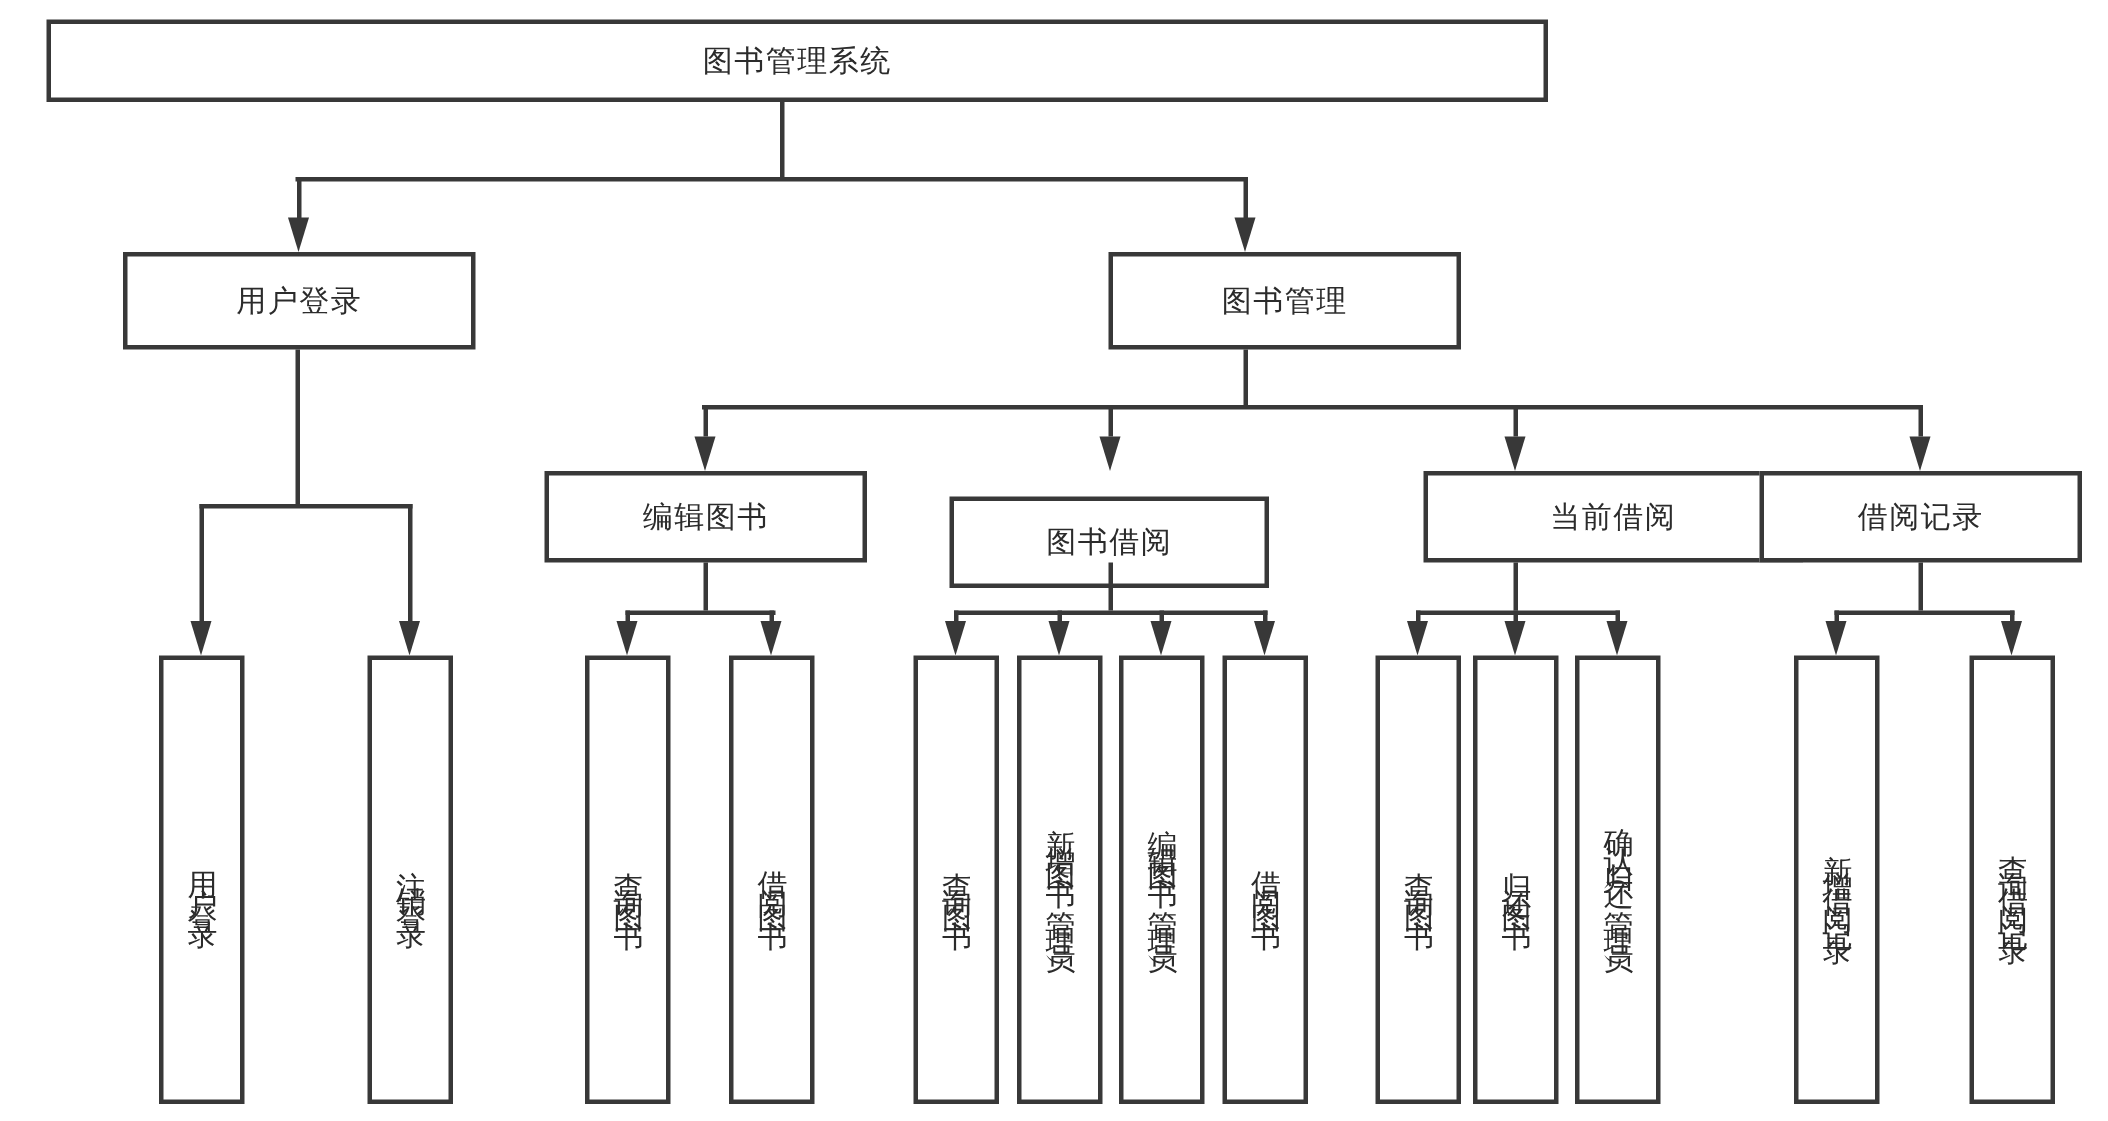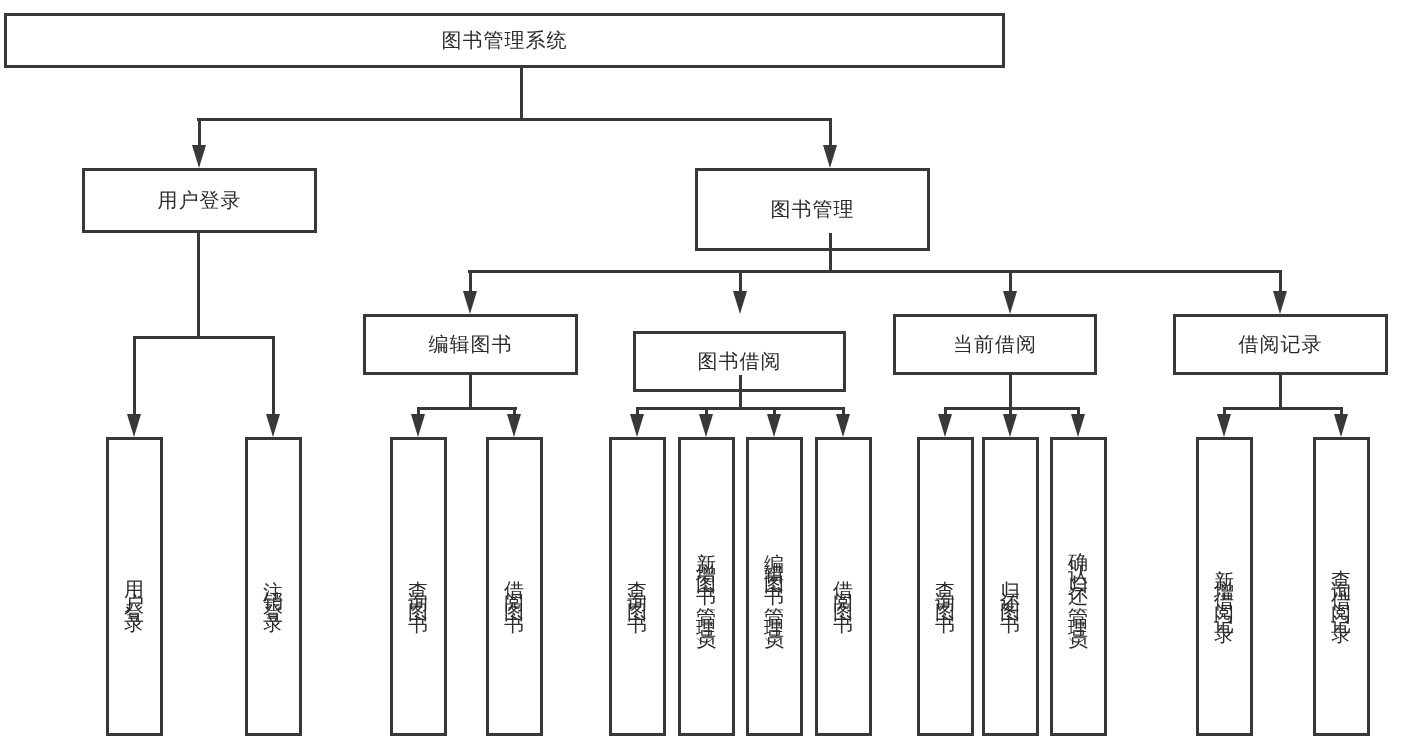--- a/index.html
+++ b/index.html
@@ -51,31 +51,31 @@
     letter-spacing:1px;
     z-index:5;
     text-shadow:0 0 1px rgba(255,255,255,.6);
   }
 </style>
 </head>
 <body>
 
 <div class="canvas">
 
-  <div class="box" style="left:4px;top:13px;width:1001px;height:55px;">图书管理系统</div>
+  <div class="box" style="left:31px;top:13px;width:1001px;height:55px;">图书管理系统</div>
 
   <div class="v" style="left:520px;top:68px;height:50px;"></div>
   <div class="h" style="left:197px;top:118px;width:635px;"></div>
   <div class="v" style="left:198px;top:118px;height:28px;"></div>
   <div class="v" style="left:829px;top:118px;height:28px;"></div>
   <div class="arrow" style="left:192px;top:145px;"></div>
   <div class="arrow" style="left:823px;top:145px;"></div>
 
   <div class="box" style="left:82px;top:168px;width:235px;height:65px;">用户登录</div>
-  <div class="box" style="left:695px;top:168px;width:235px;height:83px;">图书管理</div>
+  <div class="box" style="left:739px;top:168px;width:235px;height:65px;">图书管理</div>
 
   <div class="v" style="left:197px;top:233px;height:103px;"></div>
   <div class="h" style="left:133px;top:336px;width:142px;"></div>
   <div class="v" style="left:133px;top:336px;height:78px;"></div>
   <div class="v" style="left:272px;top:336px;height:78px;"></div>
   <div class="arrow" style="left:127px;top:414px;"></div>
   <div class="arrow" style="left:266px;top:414px;"></div>
 
   <div class="v" style="left:829px;top:233px;height:37px;"></div>
   <div class="h" style="left:468px;top:270px;width:814px;"></div>
@@ -83,21 +83,21 @@
   <div class="v" style="left:739px;top:270px;height:21px;"></div>
   <div class="v" style="left:1009px;top:270px;height:21px;"></div>
   <div class="v" style="left:1279px;top:270px;height:21px;"></div>
   <div class="arrow" style="left:463px;top:291px;"></div>
   <div class="arrow" style="left:733px;top:291px;"></div>
   <div class="arrow" style="left:1003px;top:291px;"></div>
   <div class="arrow" style="left:1273px;top:291px;"></div>
 
   <div class="box" style="left:363px;top:314px;width:215px;height:61px;">编辑图书</div>
   <div class="box" style="left:633px;top:331px;width:213px;height:61px;">图书借阅</div>
-  <div class="box" style="left:893px;top:314px;width:204px;height:61px;">当前借阅</div>
+  <div class="box" style="left:949px;top:314px;width:253px;height:61px;">当前借阅</div>
   <div class="box" style="left:1173px;top:314px;width:215px;height:61px;">借阅记录</div>
 
   <div class="v" style="left:469px;top:375px;height:32px;"></div>
   <div class="h" style="left:417px;top:407px;width:100px;"></div>
   <div class="v" style="left:417px;top:407px;height:8px;"></div>
   <div class="v" style="left:513px;top:407px;height:8px;"></div>
   <div class="arrow" style="left:411px;top:414px;"></div>
   <div class="arrow" style="left:507px;top:414px;"></div>
 
   <div class="v" style="left:739px;top:375px;height:32px;"></div>

